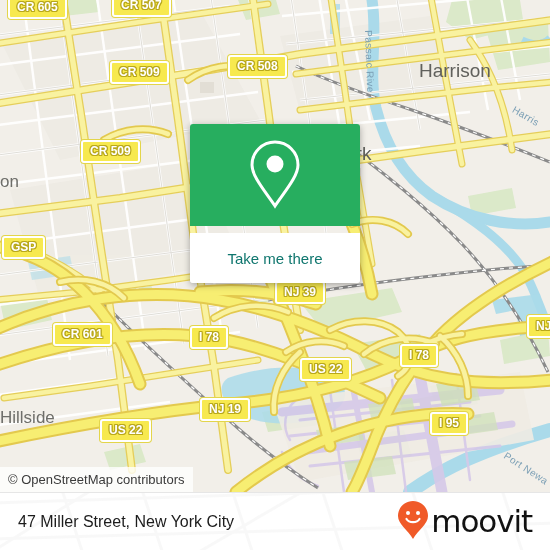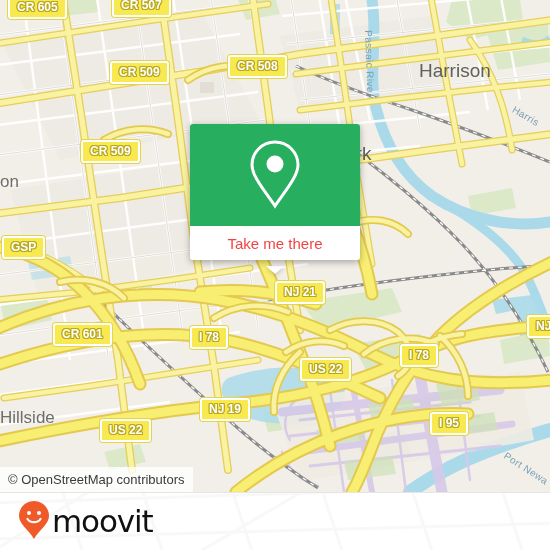--- a/index.html
+++ b/index.html
@@ -60,23 +60,23 @@
     box-shadow:0 2px 7px rgba(0,0,0,.32);
     z-index:40;
   }
   #card-green{
     height:102px;
     background:#27ae5f;
     display:flex; align-items:center; justify-content:center;
   }
   #card-green svg{ display:block; }
   #card-action{
-    height:34px; background:#ffffff;
+    height:50px; background:#ffffff;
     display:flex; align-items:center; justify-content:center;
-    font-size:15px; color:#ef4444;
+    font-size:15px; color:#0f766e;margin-top:7px;
   }
   #card-tail{
     position:absolute; left:50%; top:266px;
     margin-left:-9px;
     width:0; height:0;
     border-left:9px solid transparent;
     border-right:9px solid transparent;
     border-top:8px solid #ffffff;
     filter:drop-shadow(0 2px 2px rgba(0,0,0,.18));
     z-index:39;
@@ -385,21 +385,21 @@
   <div class="water-label" style="left:374px; top:30px; transform:rotate(88deg); transform-origin:left top;">Passaic Rive</div>
   <div class="water-label" style="left:516px; top:104px; transform:rotate(30deg); transform-origin:left top;">Harris</div>
   <div class="water-label" style="left:508px; top:450px; transform:rotate(33deg); transform-origin:left top;">Port Newa</div>
 
   <div class="shield" style="left:8px;   top:-4px;">CR 605</div>
   <div class="shield" style="left:110px; top:61px;">CR 509</div>
   <div class="shield" style="left:228px; top:55px;">CR 508</div>
   <div class="shield" style="left:112px; top:-6px;">CR 507</div>
   <div class="shield" style="left:81px;  top:140px;">CR 509</div>
   <div class="shield" style="left:2px;   top:236px;">GSP</div>
-  <div class="shield" style="left:275px; top:281px;">NJ 21</div>
+  <div class="shield" style="left:275px; top:281px;">NJ 39</div>
   <div class="shield" style="left:9px;   top:323px;margin-left:44px;">CR 601</div>
   <div class="shield" style="left:190px; top:326px;">I 78</div>
   <div class="shield" style="left:400px; top:344px;">I 78</div>
   <div class="shield" style="left:300px; top:358px;">US 22</div>
   <div class="shield" style="left:527px; top:315px;">NJTP</div>
   <div class="shield" style="left:200px; top:398px;">NJ 19</div>
   <div class="shield" style="left:100px; top:419px;">US 22</div>
   <div class="shield" style="left:430px; top:412px;">I 95</div>
 
   <div id="card-tail"></div>
@@ -428,20 +428,21 @@
         <path d="M120,-10 L166,130"></path>
       <path d="M210,-10 L256,130"></path>
         <path d="M300,-10 L346,130"></path>
       <path d="M390,-10 L436,130"></path>
         <path d="M480,-10 L526,130"></path>
       <path d="M-10,120 L200,-10"></path>
         <path d="M180,130 L420,-10"></path>
     </g>
   </svg>
 
+  <div id="footer-address">47 Miller Street, New York City</div>
 
   <div id="moovit-logo">
     <span>
       <svg width="32" height="40" viewBox="0 0 32 40">
         <path d="M16,1 C7.7,1 1,7.7 1,16 C1,24 11,30 16,39 C21,30 31,24 31,16 C31,7.7 24.3,1 16,1 Z" fill="#f05a28"></path>
         <circle cx="11" cy="13" r="2" fill="#ffffff"></circle>
         <circle cx="21" cy="13" r="2" fill="#ffffff"></circle>
         <path d="M9.5,19 C12,23.2 20,23.2 22.5,19" fill="none" stroke="#ffffff" stroke-width="2.2" stroke-linecap="round"></path>
       </svg>
     </span>

